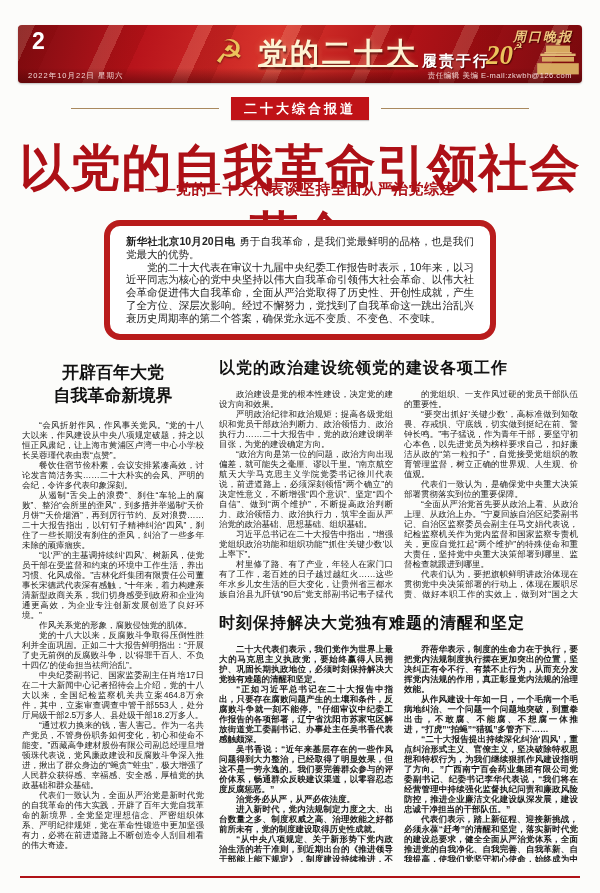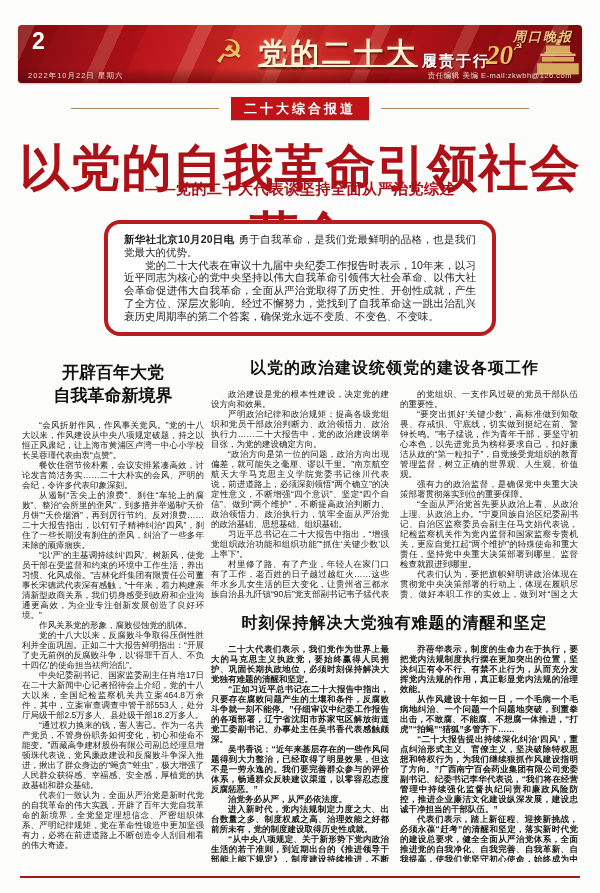--- a/index.html
+++ b/index.html
@@ -38,31 +38,31 @@
   .kicker-line{width:148px;height:0;border-top:1.5px solid #a9895e;}
   .kicker-box{background:#c01217;color:#fff;font-size:13px;font-weight:bold;letter-spacing:3px;
           padding:2.5px 13px;box-shadow:0 1px 1px rgba(0,0,0,.2);}
   .headline{position:absolute;left:0;right:0;top:128px;margin:7px;text-align:center;
           font-size:50px;font-weight:bold;color:#ad1016;letter-spacing:1px;}
   .subheadline{position:absolute;left:0;right:0;top:180px;text-align:center;
           font-size:15px;font-weight:bold;color:#ad1016;letter-spacing:.5px;}
 
   
   .lead-box{position:absolute;left:104px;top:220px;width:392px;box-sizing:border-box;
-          border:4px solid #b91c1c;border-radius:16px;padding:9px 16px;background:#fff;}
+          border:6px solid #b91c1c;border-radius:16px;padding:9px 16px;background:#fff;}
   .lead-para{margin:0;font-size:10.5px;line-height:12.8px;text-align:justify;color:#222;}
   .lead-para.indent{text-indent:2em;}
   .dateline{margin-right:4px;}
 
   
-  .body-cols{position:absolute;left:22px;right:22px;top:356px;height:515px;display:flex;gap:7px;overflow:hidden;}
+  .body-cols{position:absolute;left:22px;right:22px;top:356px;height:515px;display:flex;gap:15px;overflow:hidden;}
   .col-left{width:182px;flex:none;overflow:hidden;}
   .col-right{flex:1;overflow:hidden;}
   .art1-heading{margin:6px 0 12px;text-align:center;font-size:17px;line-height:1.35;color:#111;}
-  .sec-heading{margin:2px 0 10px;text-align:center;font-size:16px;letter-spacing:1px;color:#111;}
+  .sec-heading{margin:2px 0 10px;font-size:16px;letter-spacing:1px;color:#111;}
   .sec-heading.sec3h{margin-top:13px;}
   .two-col{display:flex;gap:11px;}
   .two-col .col{flex:1;overflow:hidden;}
   .sec2{height:211px;}
   .sec3{height:218px;font-weight:bold;}
   .para{margin:0;text-indent:2em;font-size:8.5px;line-height:10px;text-align:justify;color:#1c1c1c;}
 
   .bottom-rule{position:absolute;left:20px;right:20px;bottom:15px;border-top:2.5px solid #b01217;}
 </style>
 </head>
@@ -126,21 +126,21 @@
         <div class="col">
             <p class="para">政治建设是党的根本性建设，决定党的建设方向和效果。</p>
             <p class="para">严明政治纪律和政治规矩；提高各级党组织和党员干部政治判断力、政治领悟力、政治执行力……二十大报告中，党的政治建设纲举目张，为党的建设确定方向。</p>
             <p class="para">“政治方向是第一位的问题，政治方向出现偏差，就可能失之毫厘、谬以千里。”南京航空航天大学马克思主义学院党委书记徐川代表说，前进道路上，必须深刻领悟“两个确立”的决定性意义，不断增强“四个意识”、坚定“四个自信”、做到“两个维护”，不断提高政治判断力、政治领悟力、政治执行力，筑牢全面从严治党的政治基础、思想基础、组织基础。</p>
             <p class="para">习近平总书记在二十大报告中指出，“增强党组织政治功能和组织功能”“抓住‘关键少数’以上率下”。</p>
             <p class="para">村里修了路、有了产业，年轻人在家门口有了工作，老百姓的日子越过越红火……这些年水乡儿女生活的巨大变化，让贵州省三都水族自治县九阡镇“90后”党支部副书记韦子猛代表深刻认识到，一个坚强有力</p>
           </div>
         <div class="col">
             <p class="para">的党组织、一支作风过硬的党员干部队伍的重要性。</p>
             <p class="para">“要突出抓好‘关键少数’，高标准做到知敬畏、存戒惧、守底线，切实做到挺纪在前、警钟长鸣。”韦子猛说，作为青年干部，要坚守初心本色，以先进党员为榜样要求自己，扣好廉洁从政的“第一粒扣子”，自觉接受党组织的教育管理监督，树立正确的世界观、人生观、价值观。</p>
-            <p class="para">强有力的政治监督，是确保党中央重大决策部署贯彻落实到位的重要保障。</p>
+            <p class="para">代表们一致认为，是确保党中央重大决策部署贯彻落实到位的重要保障。</p>
             <p class="para">“全面从严治党首先要从政治上看、从政治上理、从政治上办。”宁夏回族自治区纪委副书记、自治区监察委员会副主任马文娟代表说，纪检监察机关作为党内监督和国家监察专责机关，更应自觉扛起“两个维护”的特殊使命和重大责任，坚持党中央重大决策部署到哪里、监督检查就跟进到哪里。</p>
             <p class="para">代表们认为，要把旗帜鲜明讲政治体现在贯彻党中央决策部署的行动上，体现在履职尽责、做好本职工作的实效上，做到对“国之大者”了然于胸，深刻领悟党中央重大决策部署的精神实质和政治内涵，做到知责于心、担责于身、履责于行。</p>
           </div>
       </div>
 
       <h2 class="sec-heading sec3h">时刻保持解决大党独有难题的清醒和坚定</h2>
       <div class="two-col sec3">
         <div class="col">
             <p class="para">二十大代表们表示，我们党作为世界上最大的马克思主义执政党，要始终赢得人民拥护、巩固长期执政地位，必须时刻保持解决大党独有难题的清醒和坚定。</p>
             <p class="para">“正如习近平总书记在二十大报告中指出，只要存在腐败问题产生的土壤和条件，反腐败斗争就一刻不能停。”仔细审议中纪委工作报告的各项部署，辽宁省沈阳市苏家屯区解放街道党工委副书记、办事处主任吴书香代表感触颇深。</p>

